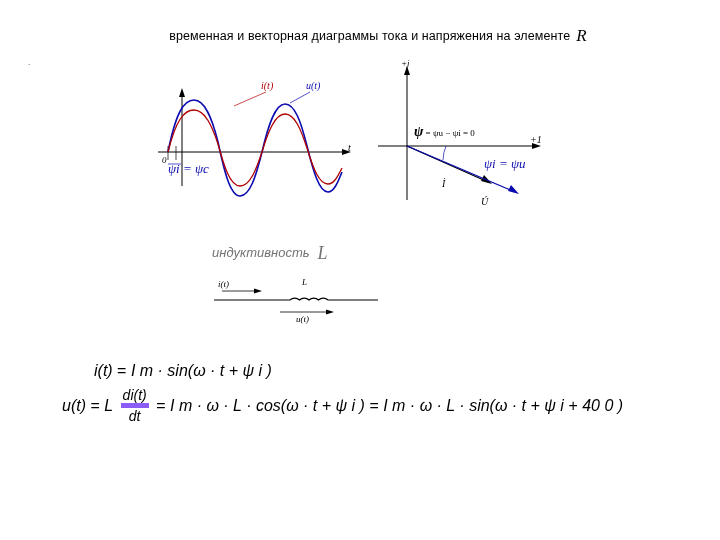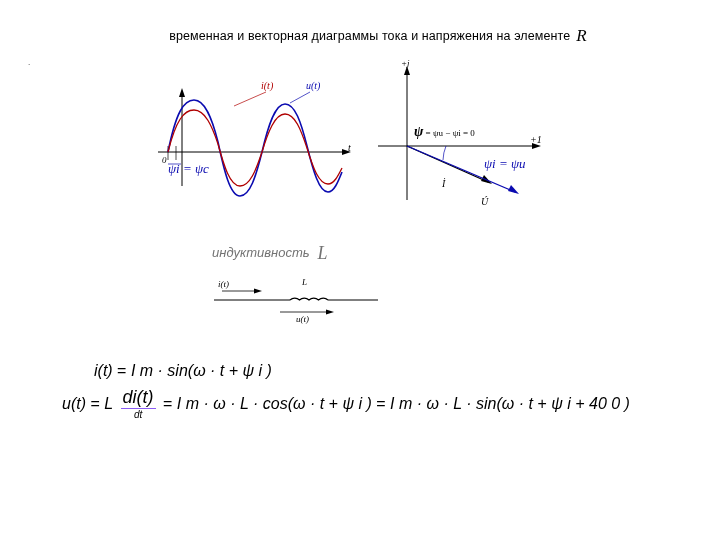--- a/index.html
+++ b/index.html
@@ -132,27 +132,27 @@
   .frac {
     display: inline-block;
     vertical-align: middle;
     text-align: center;
     margin: 0 3px;
     position: relative;
     top: -1px;
   }
   .frac .num {
     display: block;
-    font-size: 18px;
+    font-size: 14px;
     padding: 0 2px;
   }
   .frac .den {
     display: block;
-    font-size: 10px;
-    border-top: 1px solid #8b5cf6;
+    font-size: 14px;
+    border-top: 5px solid #8b5cf6;
     padding: 0 2px;
   }
   .circuit-lbl {
     position: absolute;
     font-family: "Liberation Serif", serif;
     font-style: italic;
     font-size: 9px;
   }
 </style>
 </head>

